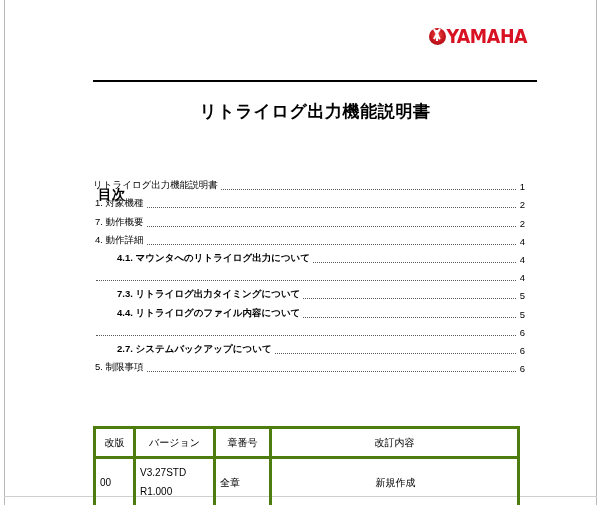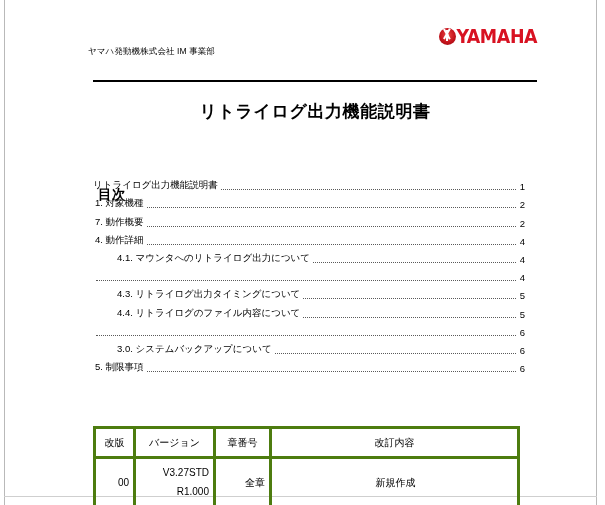--- a/index.html
+++ b/index.html
@@ -31,22 +31,22 @@
 
   .sheet {
     position: absolute;
     left: 5px; top: 0; width: 591px; height: 496px;
     background: #ffffff;
   }
 
   
   .doc-header {
     position: absolute;
-    left: 83px; top: 26px; width: 449px;
-    text-align: left;
+    left: 73px; top: 26px; width: 449px;
+    text-align: center;
   }
   .logo-row {
     display: flex; justify-content: flex-end; align-items: center;
     gap: 2px; height: 20px;
   }
   .logo-mark {
     width: 17px; height: 17px; border-radius: 50%;
     background: radial-gradient(circle at 50% 42%, #ffffff 4%, #e23b3b 16%, #c3121b 58%, #8e0d13 100%);
     position: relative;
     flex: 0 0 auto;
@@ -132,41 +132,41 @@
     height: 1px;
   }
   .toc-row .pageno {
     flex: 0 0 auto;
     padding-bottom: 2px;
     text-align: right;
     min-width: 7px;
   }
   .toc-row.lv0 .label { padding-left: 0px; }
   .toc-row.lv1 .label { padding-left: 2px; }
-  .toc-row.lv2 .label { padding-left: 24px; }
+  .toc-row.lv2 .label { padding-left: 24px; font-weight: bold; }
 
   
   .rev-table {
     position: absolute;
     left: 88px; top: 426px;
     width: 424px;
     border-collapse: collapse;
     table-layout: fixed;
   }
   .rev-table td, .rev-table th {
     border: 3px solid #4d7c0f;
     font-size: 10px;
     font-weight: normal;
     color: #000000;
     height: 19px;
     padding: 4px 4px;
     line-height: 19px;
   }
   .rev-table th { text-align: center; }
-  .rev-table td.c { text-align: right; }
+  .rev-table td.c { text-align: left; }
   .rev-table td.l { text-align: center; padding-left: 6px; }
   .col-kaihan  { width: 40px; }
   .col-version { width: 80px; }
   .col-shou    { width: 56px; }
   .col-naiyou  { width: 248px; }
 </style>
 </head>
 <body>
 
 <div id="page">
@@ -177,21 +177,20 @@
 
   <div class="sheet">
 
     <div class="doc-header">
       <div class="logo-row">
         <span class="logo-mark">
           <span class="logo-fork3"></span>
         </span>
         <span class="logo-word">YAMAHA</span>
       </div>
-      <div class="org-line">ヤマハ発動機株式会社 IM 事業部</div>
     </div>
 
     <div class="header-rule"></div>
 
     <div class="doc-title">リトライログ出力機能説明書</div>
 
     <div class="toc-heading">目次</div>
 
     <div class="toc" id="toc-list">
         <div class="toc-row lv0">
@@ -217,35 +216,35 @@
         <div class="toc-row lv2">
           <span class="label">4.1. マウンタへのリトライログ出力について</span>
           <span class="leader"></span>
           <span class="pageno">4</span>
         </div>
         <div class="toc-row lv2">
           <span class="leader"></span>
           <span class="pageno">4</span>
         </div>
         <div class="toc-row lv2">
-          <span class="label">4.3. リトライログ出力タイミングについて</span>
+          <span class="label">7.3. リトライログ出力タイミングについて</span>
           <span class="leader"></span>
           <span class="pageno">5</span>
         </div>
         <div class="toc-row lv2">
           <span class="label">4.4. リトライログのファイル内容について</span>
           <span class="leader"></span>
           <span class="pageno">5</span>
         </div>
         <div class="toc-row lv2">
           <span class="leader"></span>
           <span class="pageno">6</span>
         </div>
         <div class="toc-row lv2">
-          <span class="label">3.0. システムバックアップについて</span>
+          <span class="label">2.7. システムバックアップについて</span>
           <span class="leader"></span>
           <span class="pageno">6</span>
         </div>
         <div class="toc-row lv1">
           <span class="label">5. 制限事項</span>
           <span class="leader"></span>
           <span class="pageno">6</span>
         </div>
       </div>
 

